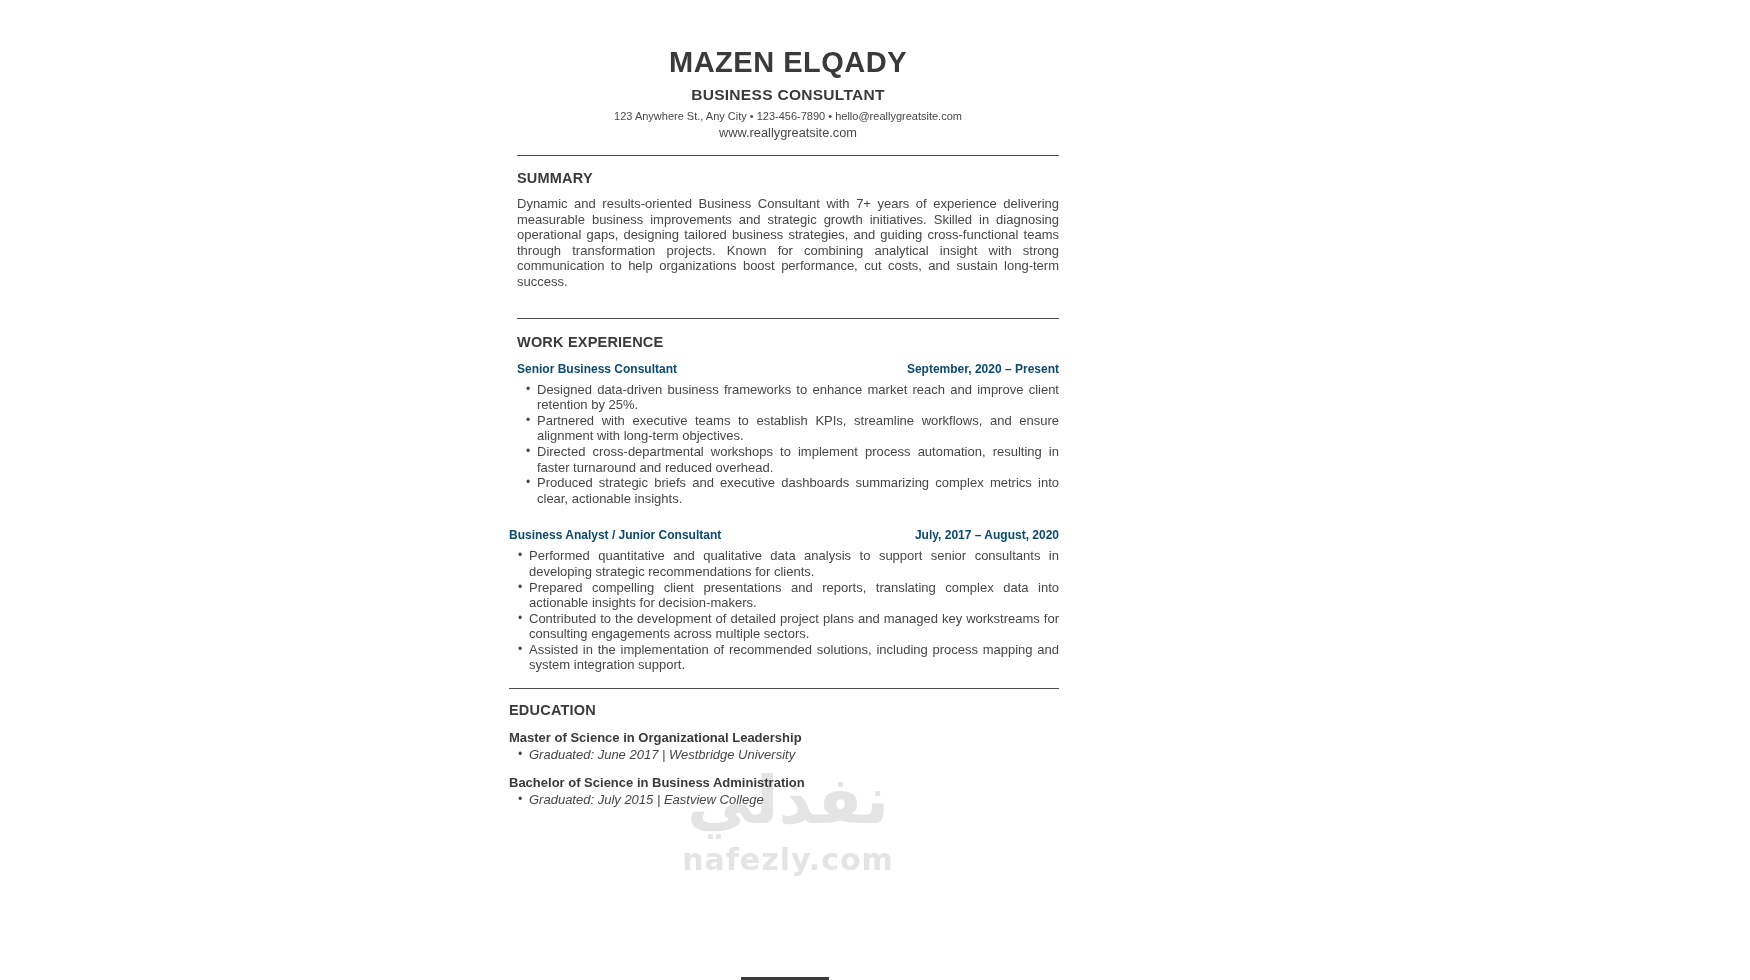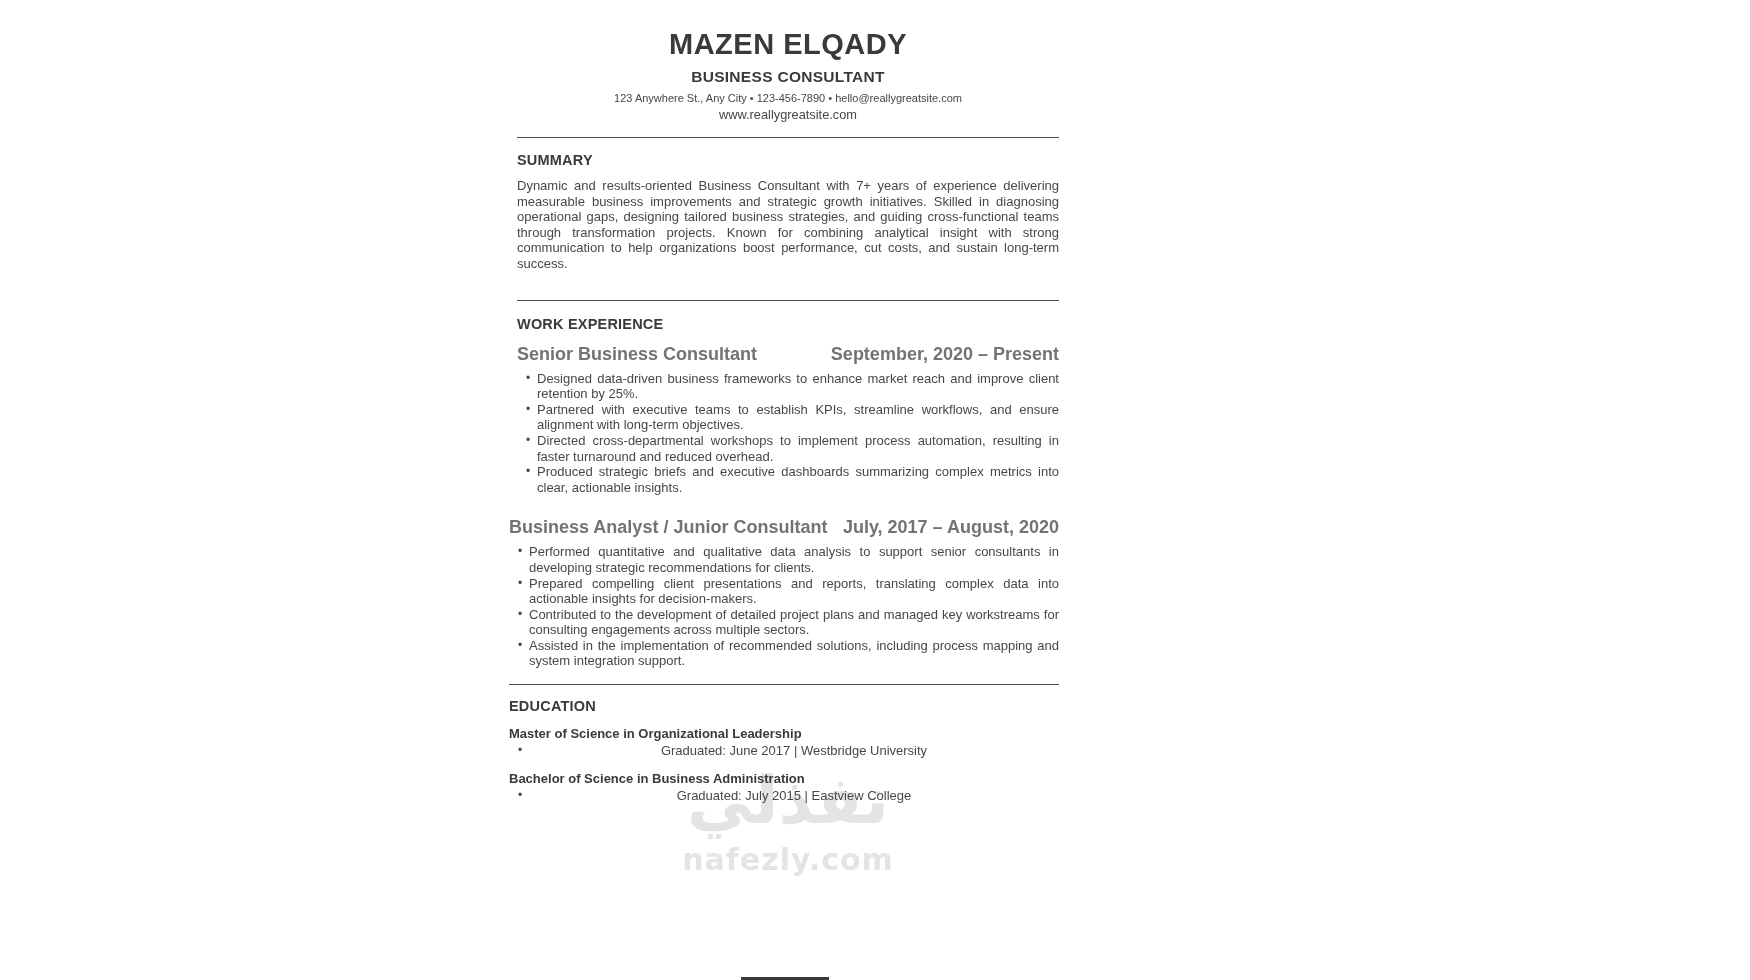--- a/index.html
+++ b/index.html
@@ -49,21 +49,21 @@
     top: 977px;
     width: 88px;
     height: 3px;
     background: #3a3a3a;
   }
 
   
   .resume {
     position: absolute;
     left: 517px;
-    top: 30px;
+    top: 48px;
     width: 542px;
     z-index: 1;
   }
   .rz-header { text-align: center; }
   h1 {
     font-size: 29px;
     font-weight: 700;
     letter-spacing: 0.5px;
     color: #3a3a3a;
     line-height: 1.0;
@@ -103,23 +103,23 @@
   }
 
   .work-section h2 { margin-top: 15px; }
   .job-row {
     margin-top: 12px;
     display: flex;
     justify-content: space-between;
     align-items: baseline;
   }
   .job-name, .job-dates {
-    font-size: 18px;
-    font-weight: 700;
-    color: #737373;
+    font-size: 12px;
+    font-weight: 700;
+    color: #0c4a6e;
   }
   ul.bullets {
     margin-top: 6px;
     list-style: none;
     padding-left: 20px;
   }
   ul.bullets li {
     position: relative;
     font-size: 13px;
     line-height: 15.6px;
@@ -138,21 +138,21 @@
   .shift-left { margin-left: -8px; }
 
   .education-section h2 { margin-top: 13px; }
   .degree-title {
     margin-top: 12px;
     font-size: 13px;
     font-weight: 700;
     color: #3a3a3a;
   }
   .degree ul.bullets { margin-top: 2px; }
-  .degree ul.bullets li { text-align: center; }
+  .degree ul.bullets li { text-align: left; font-style: italic; }
 </style>
 </head>
 <body>
 
 <div class="canvas">
 
   <div class="watermark">
     <div class="wm-logo">نفذلي</div>
     <div class="wm-site">nafezly.com</div>
   </div>

